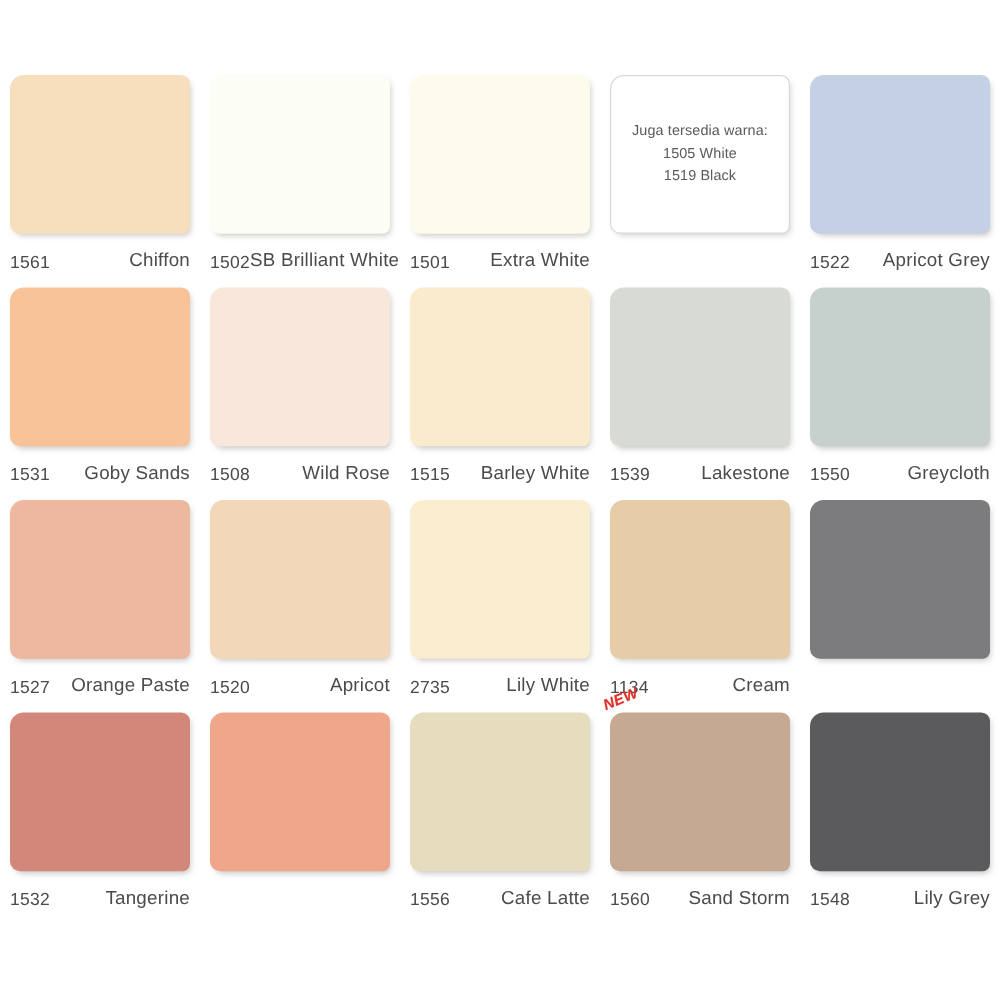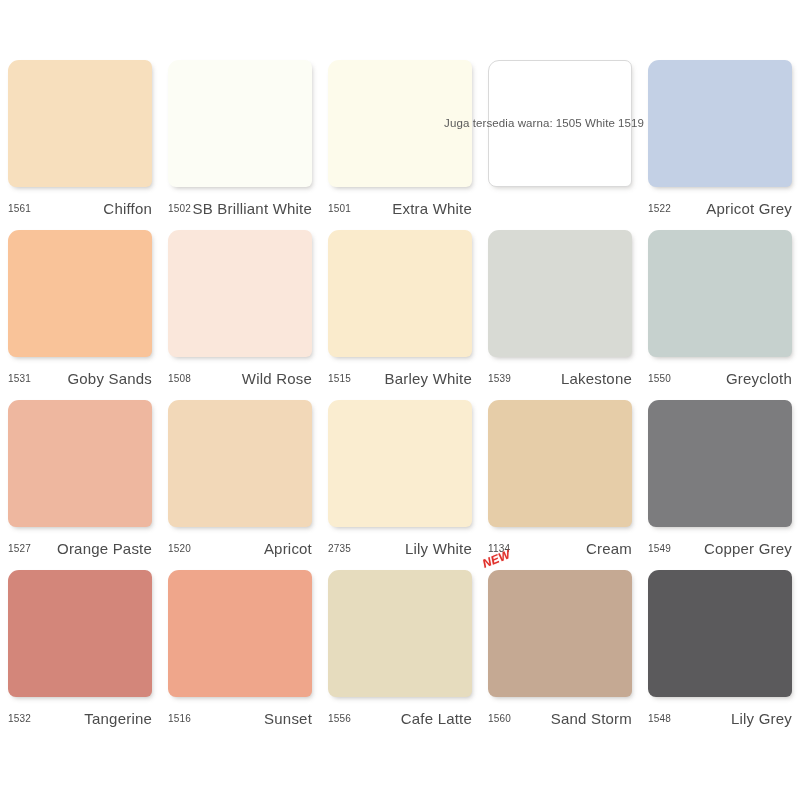--- a/index.html
+++ b/index.html
@@ -58,21 +58,21 @@
   
   .note-card {
     width: 144px;
     height: 127px;
     border-radius: 11px 7px 6px 8px;
     box-sizing: border-box;
     background: #ffffff;
     border: 1px solid #d9d9d9;
     box-shadow: 2px 3px 5px -2px rgba(120,115,110,0.35);
     display: flex;
-    flex-direction: row;
+    flex-direction: column;
     align-items: center;
     justify-content: center;
     gap: 3px;
     padding: 4px;
   }
   .note-line {
     font-size: 11.5px;
     color: #5a5a5a;
     line-height: 1.28;
     text-align: center;
@@ -83,21 +83,21 @@
   .label-row {
     width: 144px;
     height: 43px;
     display: flex;
     flex-direction: row;
     align-items: center;
     justify-content: space-between;
     box-sizing: border-box;
   }
   .code {
-    font-size: 10px;
+    font-size: 14px;
     color: #4b4b4b;
     letter-spacing: 0.2px;
     white-space: nowrap;
   }
   .name {
     font-size: 15px;
     color: #4b4b4b;
     letter-spacing: 0.2px;
     white-space: nowrap;
     text-align: right;
@@ -226,40 +226,32 @@
       </div>
       <div class="cell">
         <div class="swatch" style="background: rgb(230, 205, 168);"></div>
         <div class="label-row">
           <span class="code">1134</span>
           <span class="name">Cream</span>
         </div>
       </div>
       <div class="cell">
         <div class="swatch" style="background: rgb(124, 124, 126);"></div>
-        <div class="label-row">
-          <span class="code">1549</span>
-          <span class="name">Copper Grey</span>
-        </div>
       </div>
     </div>
     <div class="row">
       <div class="cell">
         <div class="swatch" style="background: rgb(211, 134, 122);"></div>
         <div class="label-row">
           <span class="code">1532</span>
           <span class="name">Tangerine</span>
         </div>
       </div>
       <div class="cell">
         <div class="swatch" style="background: rgb(239, 166, 139);"></div>
-        <div class="label-row">
-          <span class="code">1516</span>
-          <span class="name">Sunset</span>
-        </div>
       </div>
       <div class="cell">
         <div class="swatch" style="background: rgb(230, 220, 190);"></div>
         <div class="label-row">
           <span class="code">1556</span>
           <span class="name">Cafe Latte</span>
         </div>
       </div>
       <div class="cell">
         <div class="swatch" style="background: rgb(197, 169, 147);">

